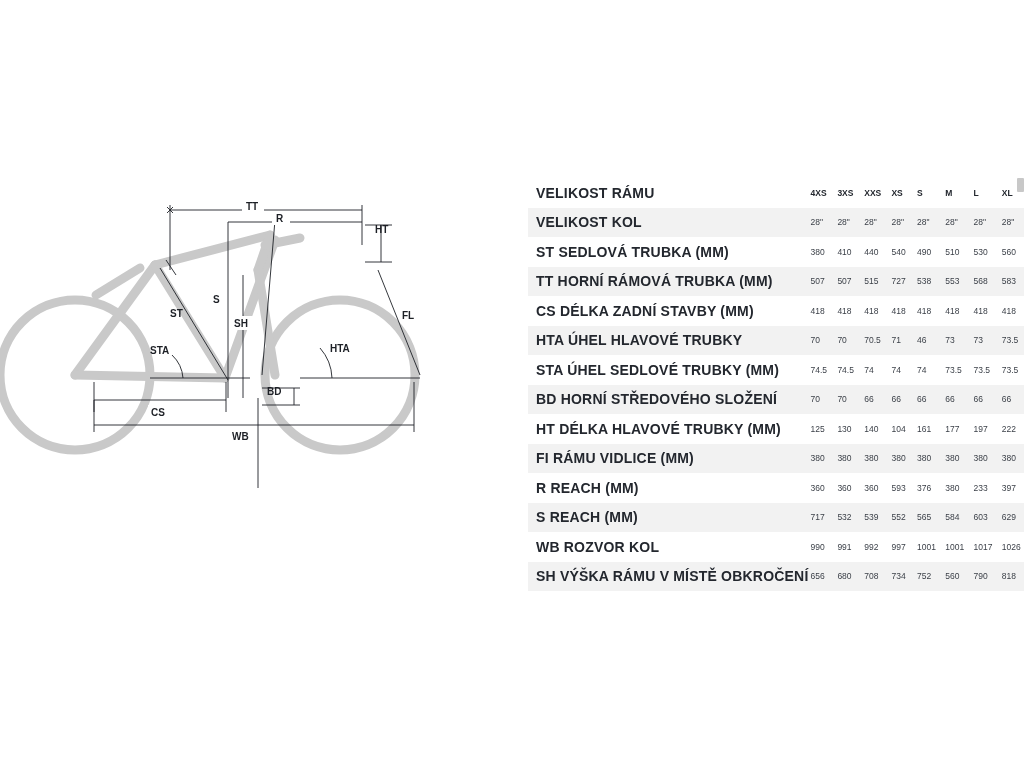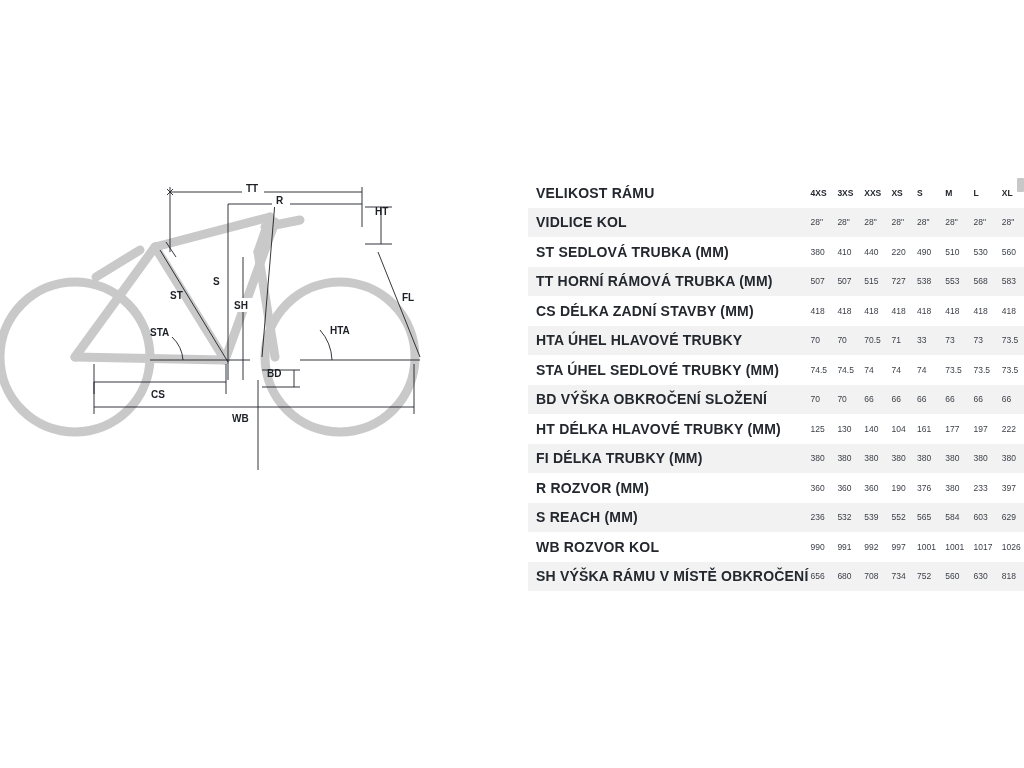--- a/index.html
+++ b/index.html
@@ -13,21 +13,21 @@
     position: relative;
     font-family: "Liberation Sans", sans-serif;
     color: #2b2f38;
     overflow: hidden;
   }
 
   
   #geometry-diagram {
     position: absolute;
     left: 0;
-    top: 132px;
+    top: 150px;
     width: 520px;
     height: 380px;
   }
   #geometry-diagram svg {
     display: block;
   }
 
   
   #geometry-table {
     position: absolute;
@@ -189,36 +189,36 @@
       <th class="value-cell">XXS</th>
       <th class="value-cell">XS</th>
       <th class="value-cell">S</th>
       <th class="value-cell">M</th>
       <th class="value-cell">L</th>
       <th class="value-cell">XL</th>
     </tr>
   </thead>
   <tbody>
     <tr class="odd-row">
-      <td class="label-cell">VIDLICE KOL</td>
+      <td class="label-cell">VELIKOST KOL</td>
       <td class="value-cell">28"</td>
       <td class="value-cell">28"</td>
       <td class="value-cell">28"</td>
       <td class="value-cell">28"</td>
       <td class="value-cell">28"</td>
       <td class="value-cell">28"</td>
       <td class="value-cell">28"</td>
       <td class="value-cell">28"</td>
     </tr>
     <tr class="even-row">
       <td class="label-cell">ST SEDLOVÁ TRUBKA (MM)</td>
       <td class="value-cell">380</td>
       <td class="value-cell">410</td>
       <td class="value-cell">440</td>
-      <td class="value-cell">220</td>
+      <td class="value-cell">540</td>
       <td class="value-cell">490</td>
       <td class="value-cell">510</td>
       <td class="value-cell">530</td>
       <td class="value-cell">560</td>
     </tr>
     <tr class="odd-row">
       <td class="label-cell">TT HORNÍ RÁMOVÁ TRUBKA (MM)</td>
       <td class="value-cell">507</td>
       <td class="value-cell">507</td>
       <td class="value-cell">515</td>
@@ -238,38 +238,38 @@
       <td class="value-cell">418</td>
       <td class="value-cell">418</td>
       <td class="value-cell">418</td>
     </tr>
     <tr class="odd-row">
       <td class="label-cell">HTA ÚHEL HLAVOVÉ TRUBKY</td>
       <td class="value-cell">70</td>
       <td class="value-cell">70</td>
       <td class="value-cell">70.5</td>
       <td class="value-cell">71</td>
-      <td class="value-cell">33</td>
+      <td class="value-cell">46</td>
       <td class="value-cell">73</td>
       <td class="value-cell">73</td>
       <td class="value-cell">73.5</td>
     </tr>
     <tr class="even-row">
       <td class="label-cell">STA ÚHEL SEDLOVÉ TRUBKY (MM)</td>
       <td class="value-cell">74.5</td>
       <td class="value-cell">74.5</td>
       <td class="value-cell">74</td>
       <td class="value-cell">74</td>
       <td class="value-cell">74</td>
       <td class="value-cell">73.5</td>
       <td class="value-cell">73.5</td>
       <td class="value-cell">73.5</td>
     </tr>
     <tr class="odd-row">
-      <td class="label-cell">BD VÝŠKA OBKROČENÍ SLOŽENÍ</td>
+      <td class="label-cell">BD HORNÍ STŘEDOVÉHO SLOŽENÍ</td>
       <td class="value-cell">70</td>
       <td class="value-cell">70</td>
       <td class="value-cell">66</td>
       <td class="value-cell">66</td>
       <td class="value-cell">66</td>
       <td class="value-cell">66</td>
       <td class="value-cell">66</td>
       <td class="value-cell">66</td>
     </tr>
     <tr class="even-row">
@@ -277,44 +277,44 @@
       <td class="value-cell">125</td>
       <td class="value-cell">130</td>
       <td class="value-cell">140</td>
       <td class="value-cell">104</td>
       <td class="value-cell">161</td>
       <td class="value-cell">177</td>
       <td class="value-cell">197</td>
       <td class="value-cell">222</td>
     </tr>
     <tr class="odd-row">
-      <td class="label-cell">FI DÉLKA TRUBKY (MM)</td>
-      <td class="value-cell">380</td>
-      <td class="value-cell">380</td>
-      <td class="value-cell">380</td>
-      <td class="value-cell">380</td>
-      <td class="value-cell">380</td>
-      <td class="value-cell">380</td>
-      <td class="value-cell">380</td>
-      <td class="value-cell">380</td>
-    </tr>
-    <tr class="even-row">
-      <td class="label-cell">R ROZVOR (MM)</td>
+      <td class="label-cell">FI RÁMU VIDLICE (MM)</td>
+      <td class="value-cell">380</td>
+      <td class="value-cell">380</td>
+      <td class="value-cell">380</td>
+      <td class="value-cell">380</td>
+      <td class="value-cell">380</td>
+      <td class="value-cell">380</td>
+      <td class="value-cell">380</td>
+      <td class="value-cell">380</td>
+    </tr>
+    <tr class="even-row">
+      <td class="label-cell">R REACH (MM)</td>
       <td class="value-cell">360</td>
       <td class="value-cell">360</td>
       <td class="value-cell">360</td>
-      <td class="value-cell">190</td>
+      <td class="value-cell">593</td>
       <td class="value-cell">376</td>
       <td class="value-cell">380</td>
       <td class="value-cell">233</td>
       <td class="value-cell">397</td>
     </tr>
     <tr class="odd-row">
       <td class="label-cell">S REACH (MM)</td>
-      <td class="value-cell">236</td>
+      <td class="value-cell">717</td>
       <td class="value-cell">532</td>
       <td class="value-cell">539</td>
       <td class="value-cell">552</td>
       <td class="value-cell">565</td>
       <td class="value-cell">584</td>
       <td class="value-cell">603</td>
       <td class="value-cell">629</td>
     </tr>
     <tr class="even-row">
       <td class="label-cell">WB ROZVOR KOL</td>
@@ -328,19 +328,19 @@
       <td class="value-cell">1026</td>
     </tr>
     <tr class="odd-row">
       <td class="label-cell">SH VÝŠKA RÁMU V MÍSTĚ OBKROČENÍ</td>
       <td class="value-cell">656</td>
       <td class="value-cell">680</td>
       <td class="value-cell">708</td>
       <td class="value-cell">734</td>
       <td class="value-cell">752</td>
       <td class="value-cell">560</td>
-      <td class="value-cell">630</td>
+      <td class="value-cell">790</td>
       <td class="value-cell">818</td>
     </tr>
   </tbody>
 </table>
 
 <div class="scroll-marker"></div>
 
 </body></html>

